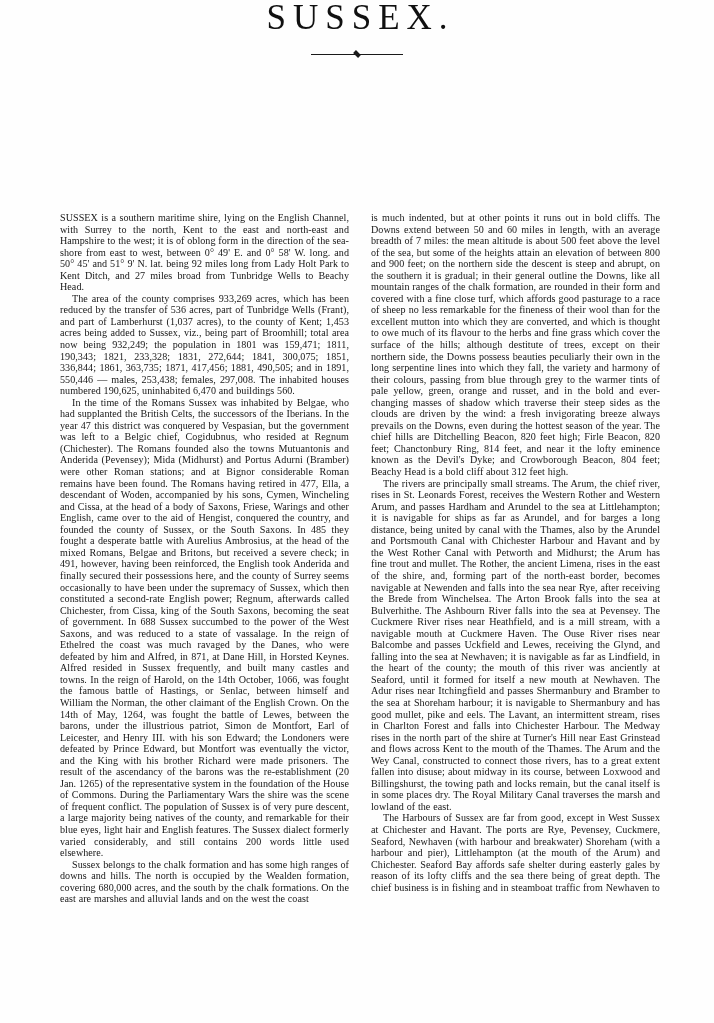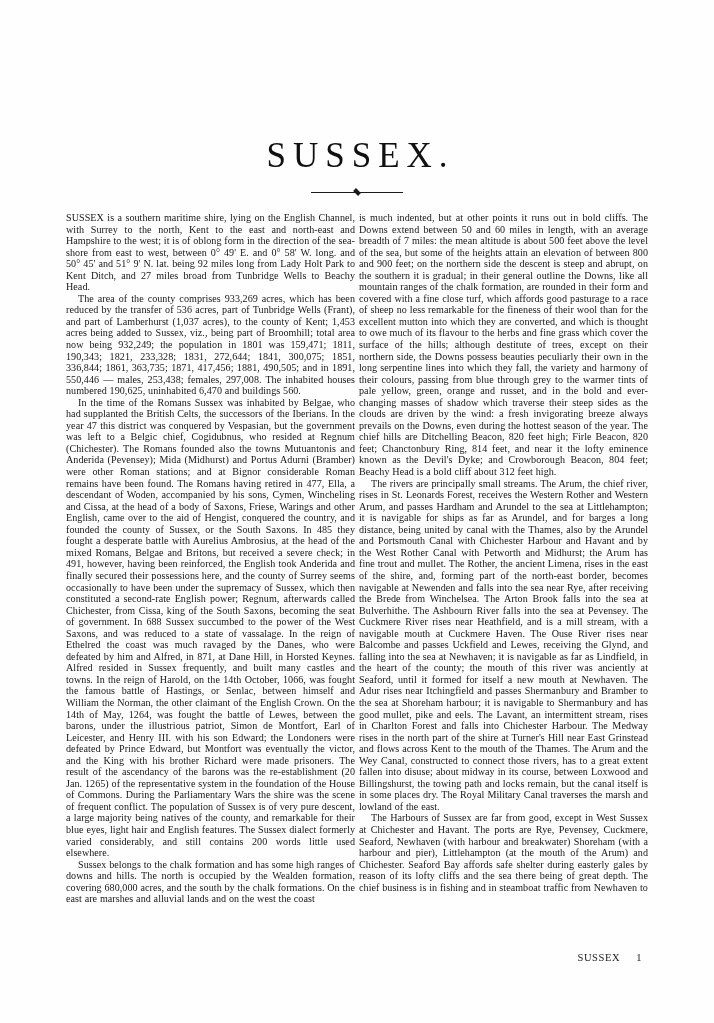--- a/index.html
+++ b/index.html
@@ -17,21 +17,20 @@
   }
   .page {
     position: absolute;
     left: 0; top: 0;
     width: 714px;
     height: 1023px;
     background: #fefefe;
   }
   .title-block {
     text-align: center;
-    padding-top: 138px;
   }
   .page-title {
     font-size: 35px;
     letter-spacing: 7px;
     font-weight: 400;
     font-family: "Liberation Serif", "DejaVu Serif", serif;
     color: #101010;
     margin: 0;
     line-height: 1;
     text-indent: 7px;
@@ -54,25 +53,25 @@
     position: absolute;
     left: 50%;
     top: 50%;
     width: 7px;
     height: 4px;
     background: #1a1a1a;
     transform: translate(-50%, -50%) rotate(45deg);
   }
   .columns {
     position: absolute;
-    left: 66px;
+    left: 60px;
     top: 212px;
     width: 600px;
     display: flex;
-    gap: 4px;
+    gap: 22px;
   }
   .col {
     width: 289px;
   }
   .col p {
     margin: 0;
     text-align: justify;
     text-justify: inter-word;
     font-size: 10.1px;
     line-height: 11.55px;
@@ -124,17 +123,14 @@
     </div>
 
     <div class="col">
       <p>is much indented, but at other points it runs out in bold cliffs. The Downs extend between 50 and 60 miles in length, with an average breadth of 7 miles: the mean altitude is about 500 feet above the level of the sea, but some of the heights attain an elevation of between 800 and 900 feet; on the northern side the descent is steep and abrupt, on the southern it is gradual; in their general outline the Downs, like all mountain ranges of the chalk formation, are rounded in their form and covered with a fine close turf, which affords good pasturage to a race of sheep no less remarkable for the fineness of their wool than for the excellent mutton into which they are converted, and which is thought to owe much of its flavour to the herbs and fine grass which cover the surface of the hills; although destitute of trees, except on their northern side, the Downs possess beauties peculiarly their own in the long serpentine lines into which they fall, the variety and harmony of their colours, passing from blue through grey to the warmer tints of pale yellow, green, orange and russet, and in the bold and ever-changing masses of shadow which traverse their steep sides as the clouds are driven by the wind: a fresh invigorating breeze always prevails on the Downs, even during the hottest season of the year. The chief hills are Ditchelling Beacon, 820 feet high; Firle Beacon, 820 feet; Chanctonbury Ring, 814 feet, and near it the lofty eminence known as the Devil's Dyke; and Crowborough Beacon, 804 feet; Beachy Head is a bold cliff about 312 feet high.</p>
       <p class="indent">The rivers are principally small streams. The Arum, the chief river, rises in St. Leonards Forest, receives the Western Rother and Western Arum, and passes Hardham and Arundel to the sea at Littlehampton; it is navigable for ships as far as Arundel, and for barges a long distance, being united by canal with the Thames, also by the Arundel and Portsmouth Canal with Chichester Harbour and Havant and by the West Rother Canal with Petworth and Midhurst; the Arum has fine trout and mullet. The Rother, the ancient Limena, rises in the east of the shire, and, forming part of the north-east border, becomes navigable at Newenden and falls into the sea near Rye, after receiving the Brede from Winchelsea. The Arton Brook falls into the sea at Bulverhithe. The Ashbourn River falls into the sea at Pevensey. The Cuckmere River rises near Heathfield, and is a mill stream, with a navigable mouth at Cuckmere Haven. The Ouse River rises near Balcombe and passes Uckfield and Lewes, receiving the Glynd, and falling into the sea at Newhaven; it is navigable as far as Lindfield, in the heart of the county; the mouth of this river was anciently at Seaford, until it formed for itself a new mouth at Newhaven. The Adur rises near Itchingfield and passes Shermanbury and Bramber to the sea at Shoreham harbour; it is navigable to Shermanbury and has good mullet, pike and eels. The Lavant, an intermittent stream, rises in Charlton Forest and falls into Chichester Harbour. The Medway rises in the north part of the shire at Turner's Hill near East Grinstead and flows across Kent to the mouth of the Thames. The Arum and the Wey Canal, constructed to connect those rivers, has to a great extent fallen into disuse; about midway in its course, between Loxwood and Billingshurst, the towing path and locks remain, but the canal itself is in some places dry. The Royal Military Canal traverses the marsh and lowland of the east.</p>
       <p class="indent">The Harbours of Sussex are far from good, except in West Sussex at Chichester and Havant. The ports are Rye, Pevensey, Cuckmere, Seaford, Newhaven (with harbour and breakwater) Shoreham (with a harbour and pier), Littlehampton (at the mouth of the Arum) and Chichester. Seaford Bay affords safe shelter during easterly gales by reason of its lofty cliffs and the sea there being of great depth. The chief business is in fishing and in steamboat traffic from Newhaven to</p>
     </div>
 
   </div>
 
-  <div class="footer">
-    <span class="folio-label">SUSSEX</span><span class="folio-number">1</span>
-  </div>
 
 </div>
 
 </body></html>

